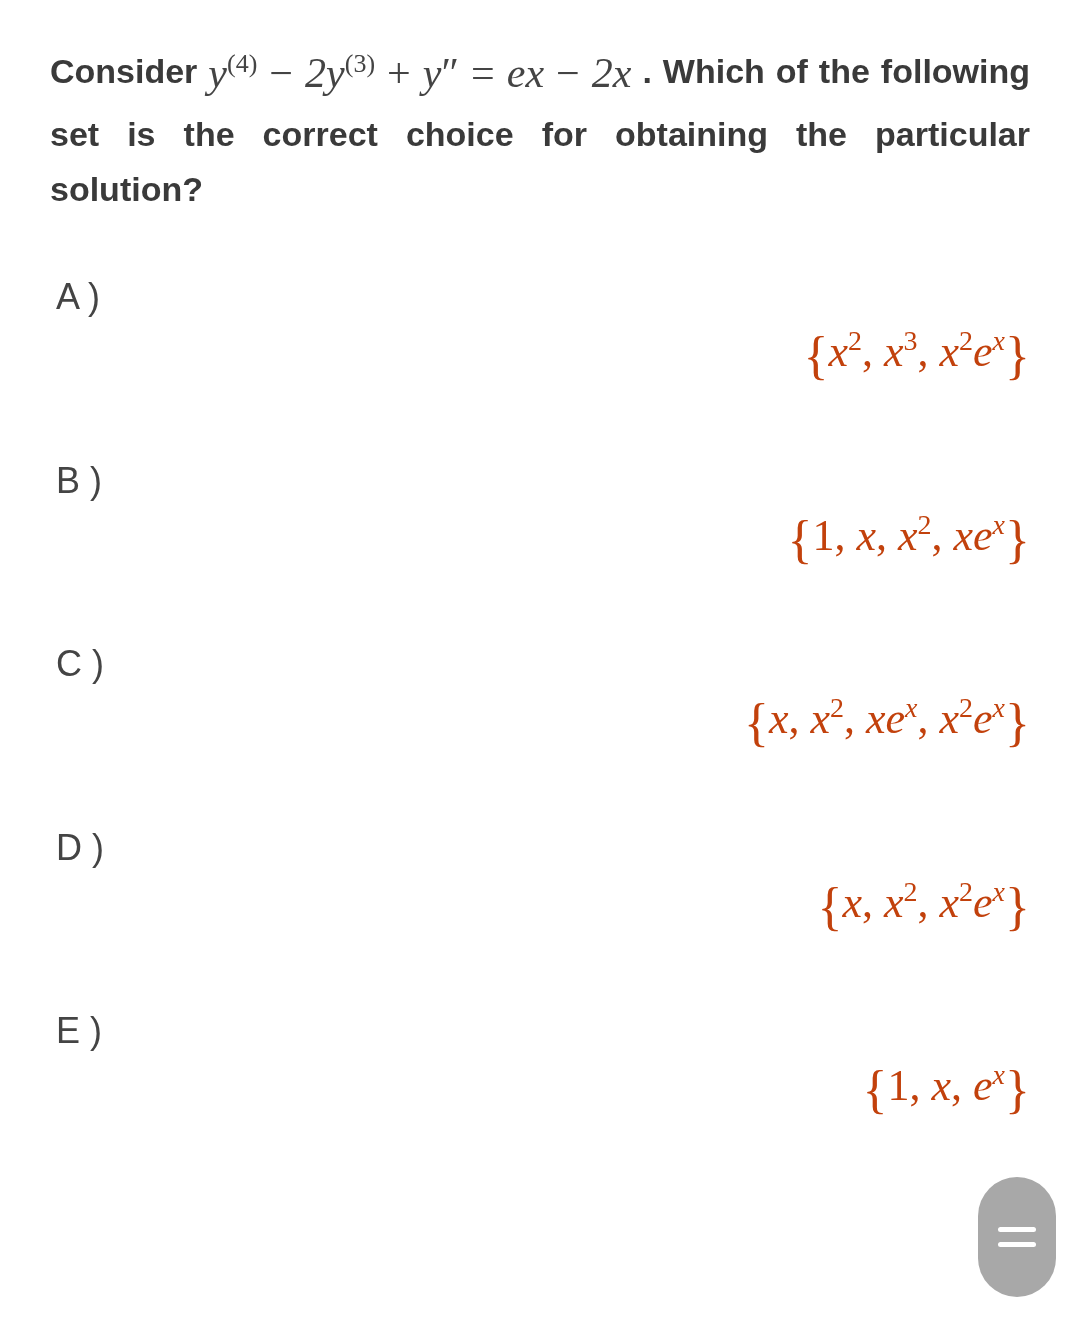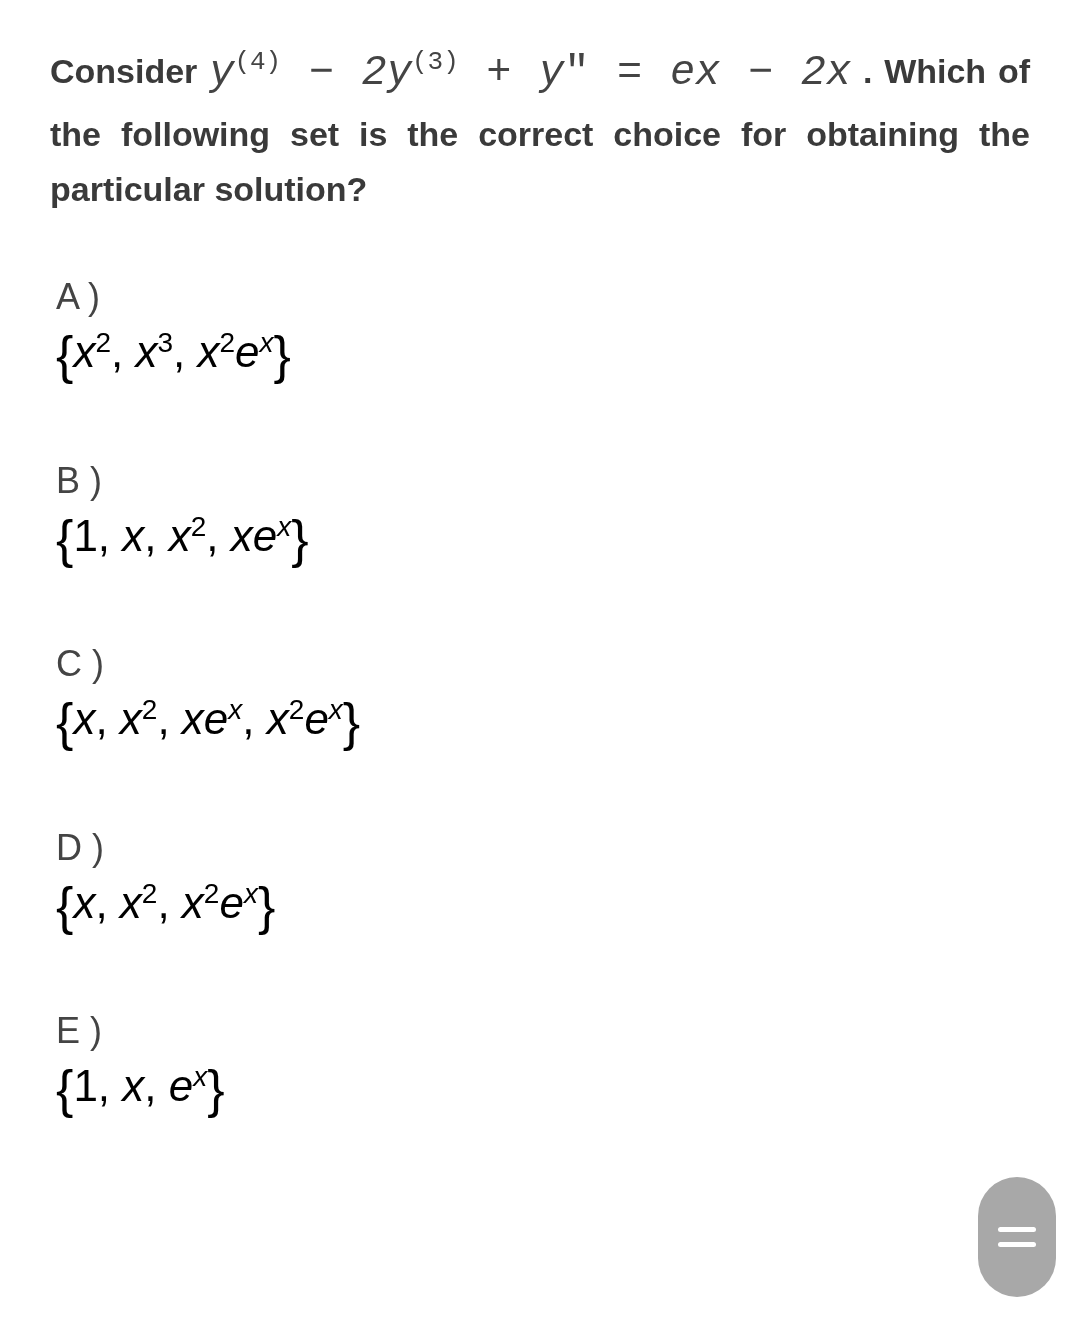--- a/index.html
+++ b/index.html
@@ -17,21 +17,21 @@
     }
     .question-text {
       font-size: 34px;
       font-weight: bold;
       color: #3a3a3a;
       line-height: 1.6;
       margin-bottom: 60px;
       text-align: justify;
     }
     .question-text .math {
-      font-family: Liberation Mono, monospace;
+      font-family: Liberation Serif, serif;
       font-weight: normal;
       font-style: italic;
       font-size: 42px;
       color: #444;
       vertical-align: middle;
     }
     .question-text .math .sup {
       font-size: 26px;
       vertical-align: super;
       font-style: normal;
@@ -46,25 +46,26 @@
       margin-bottom: 70px;
     }
     .option-label {
       font-size: 36px;
       font-weight: normal;
       color: #444;
       font-family: Arial, Helvetica, sans-serif;
       margin-bottom: 4px;
     }
     .option-math {
-      font-family: Liberation Sans, sans-serif;
+      font-family: Liberation Serif, serif;
       font-style: normal;
       font-size: 44px;
-      color: #000000;
+      color: #c2410c;
       line-height: 1.3;
+      text-align: right;
     }
     .option-math .brace {
       font-size: 52px;
       vertical-align: middle;
       font-style: normal;
     }
     .option-math .it {
       font-style: italic;
     }
     .option-math .sup {

